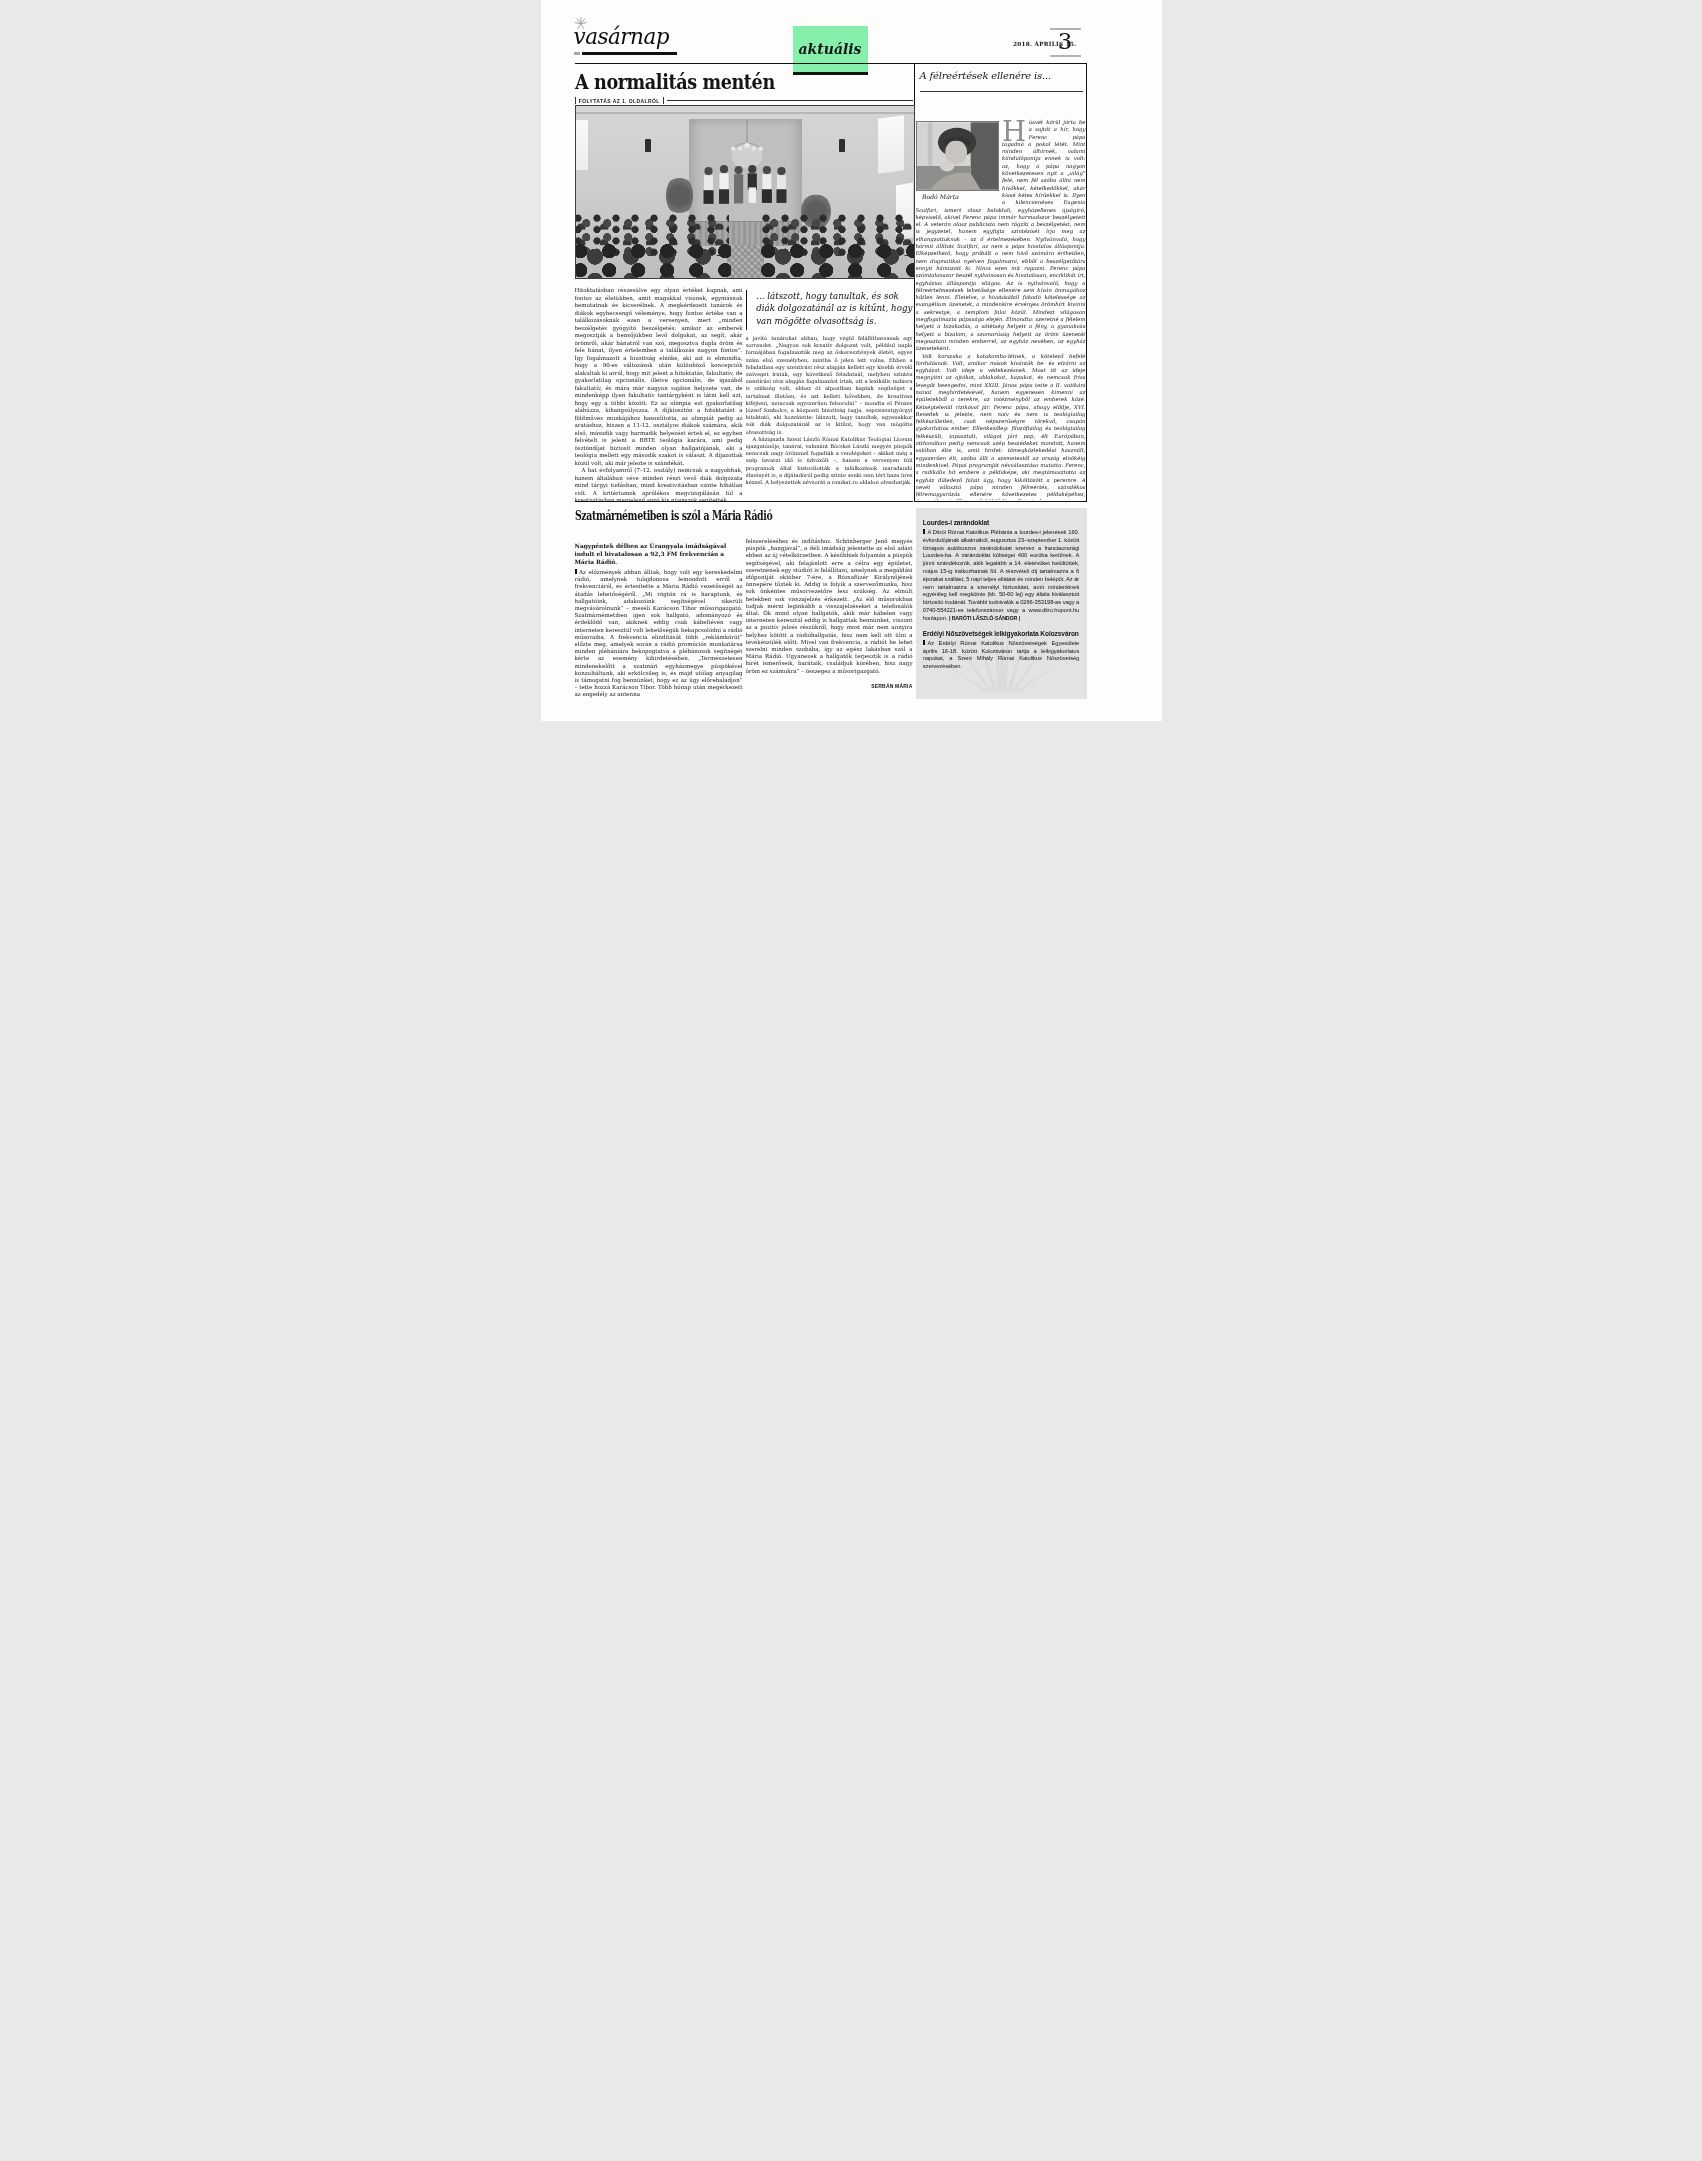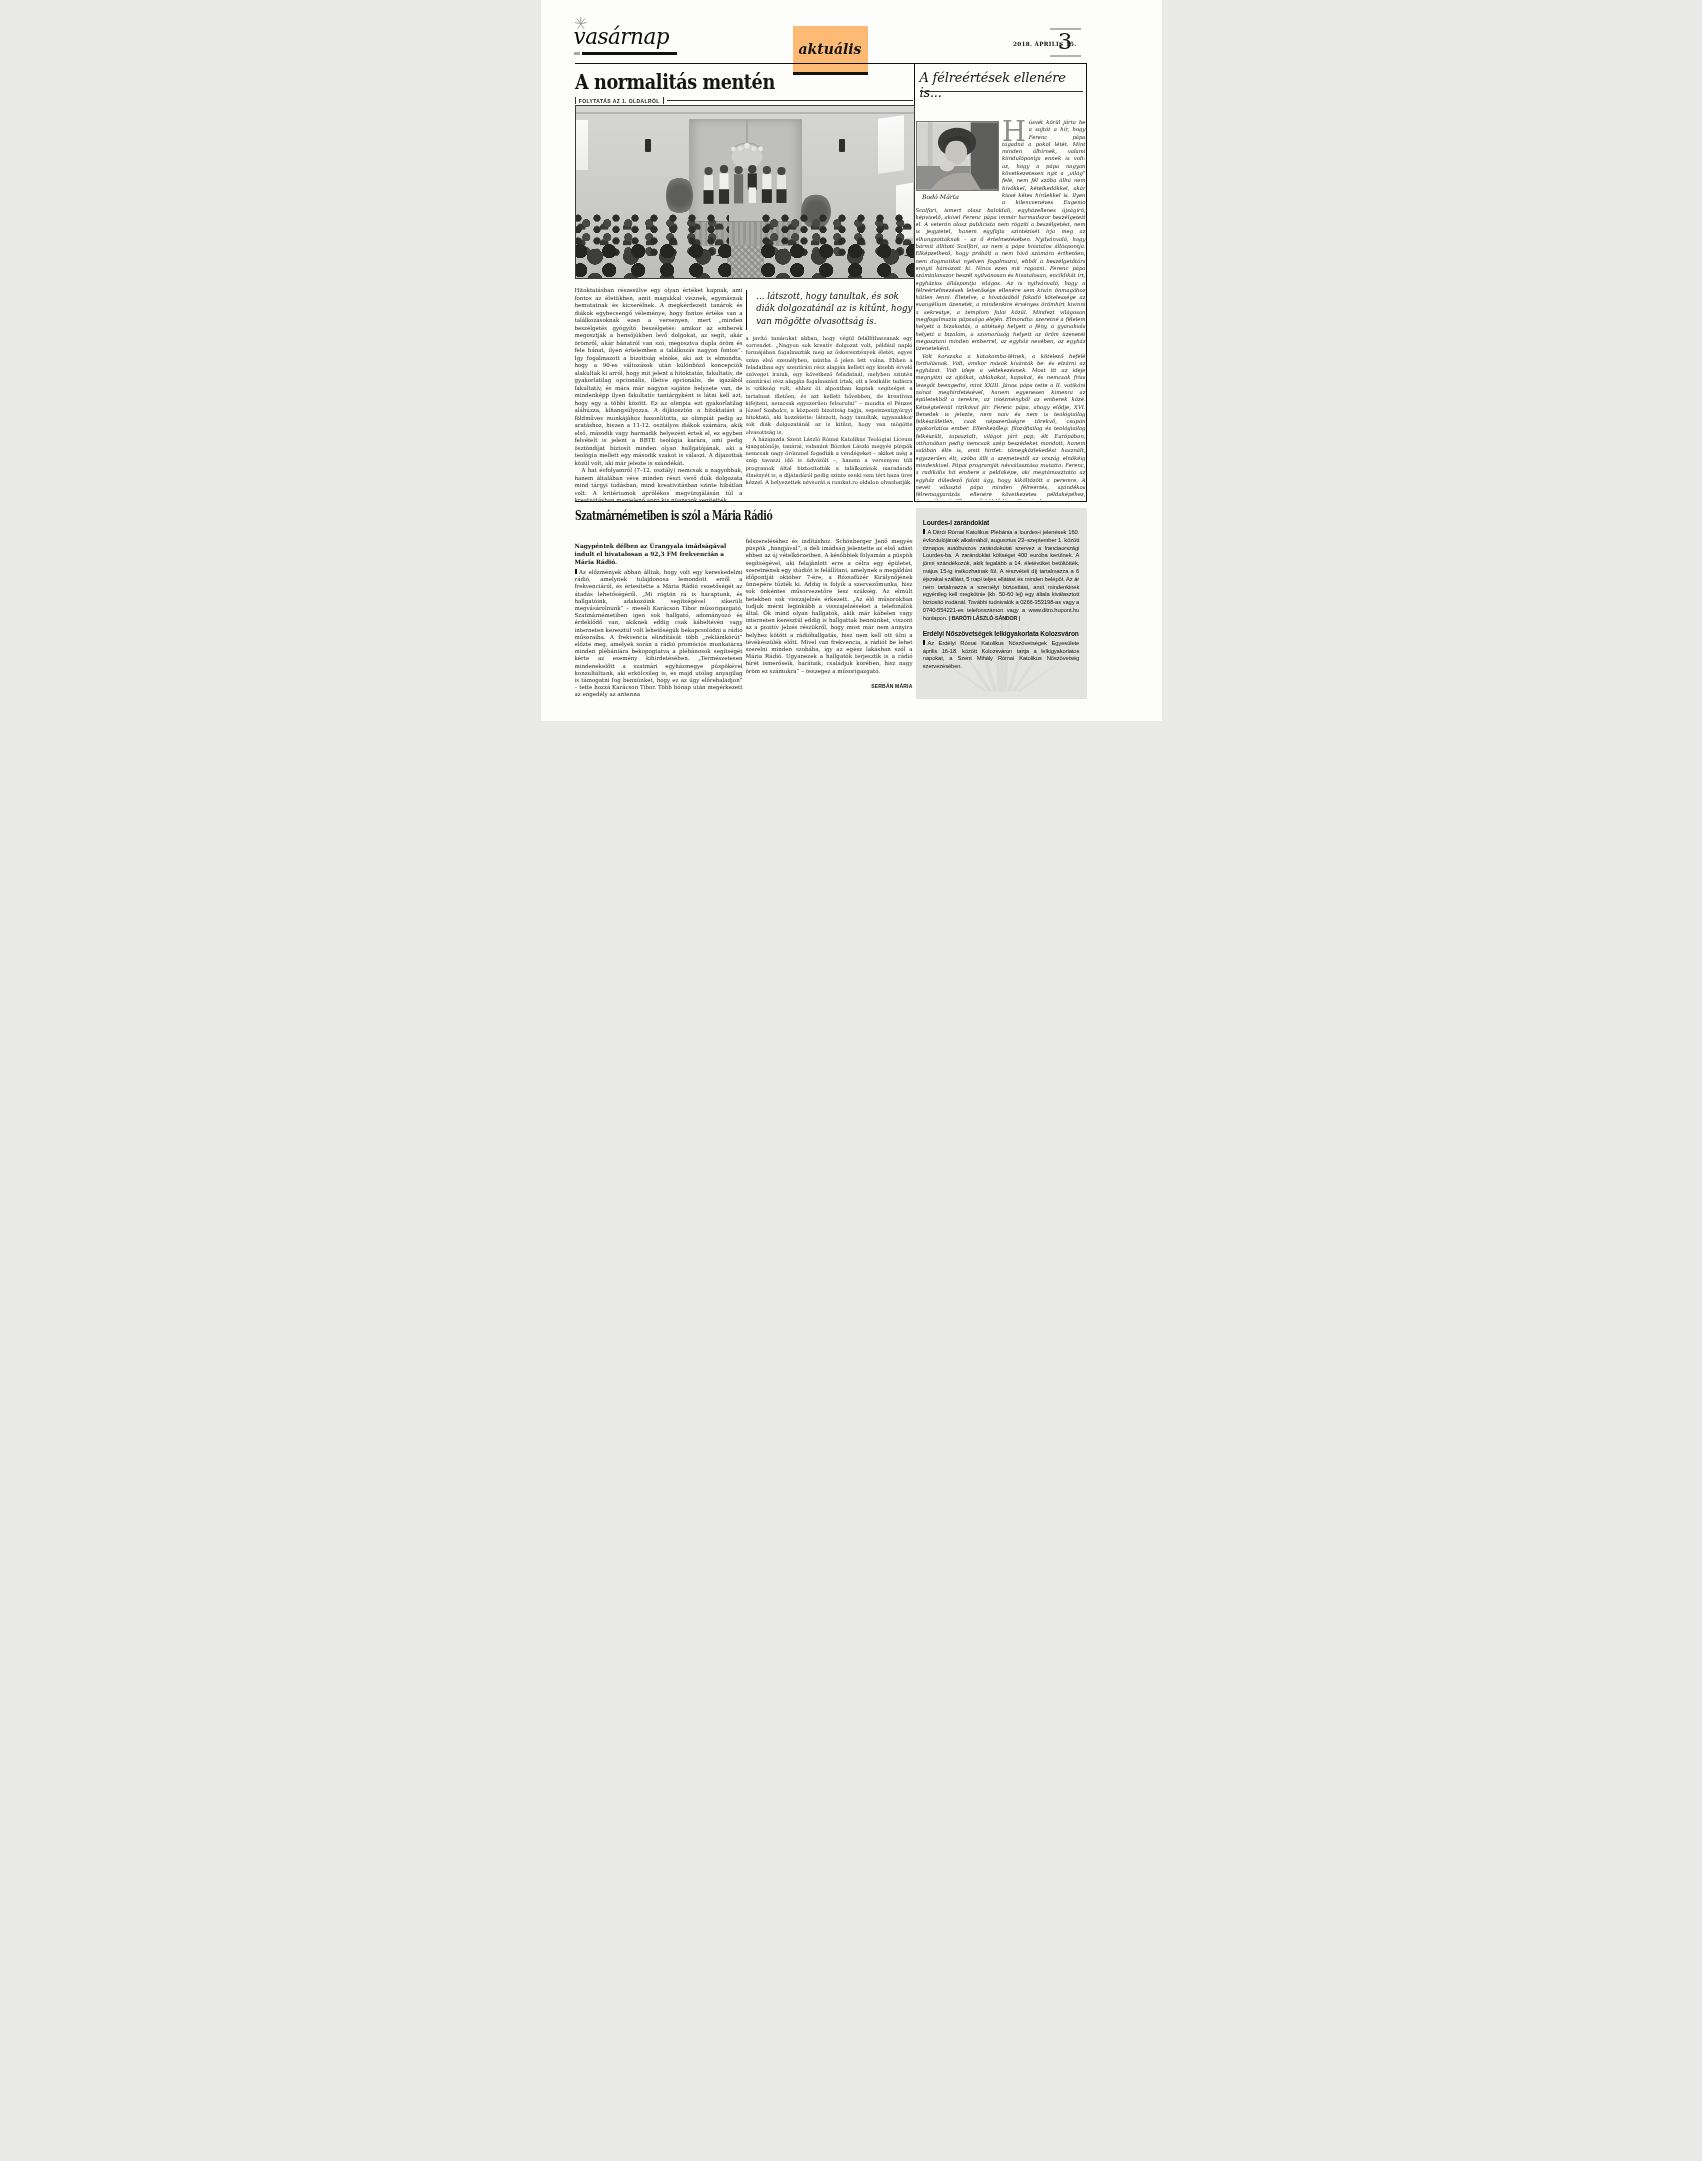--- a/index.html
+++ b/index.html
@@ -3,21 +3,21 @@
 <meta charset="utf-8">
 <style>
   html,body{margin:0;padding:0;background:#e9e9e7;}
   #page{position:relative;width:621px;height:721px;margin:0 auto;background:#fdfdfc;
         font-family:"DejaVu Serif","Liberation Serif",serif;color:#151515;overflow:hidden;}
   .abs{position:absolute;}
   
   #masthead-text{font-style:italic;font-size:21.5px;letter-spacing:-0.5px;color:#0d0d0d;line-height:1;}
   #masthead-underline{background:#111;height:3.2px;}
   #masthead-square{background:#a9a9a9;height:3.2px;width:6.9px;}
-  #section-box{background:#fdba74;text-align:center;}
+  #section-box{background:#86efac;text-align:center;}
   #section-box .bar{position:absolute;left:0;right:0;bottom:0;height:2.7px;background:#141414;}
   #section-label{font-style:italic;font-weight:bold;font-size:14px;line-height:46px;}
   #page-date{font-weight:bold;font-size:5.7px;letter-spacing:0.3px;text-align:right;}
   .numbar{background:#b3b3b3;height:2.3px;}
   #page-number{font-size:23px;line-height:1;text-align:center;font-weight:normal;}
   .hrule{background:#111;}
   .vrule{background:#111;width:0.5px;}
   
   .headline{font-weight:bold;white-space:nowrap;}
   .headline>span{display:inline-block;transform:scaleX(.84);transform-origin:0 60%;letter-spacing:-0.5px;}
@@ -55,21 +55,21 @@
         radial-gradient(circle at 5px 4.1px,#2c2c2c 3.4px,transparent 3.9px),
         radial-gradient(circle at 13.3px 9.2px,#474745 3.9px,transparent 4.3px),
         radial-gradient(circle at 8.2px 13.7px,#383836 4.1px,transparent 4.6px);
       background-size:19px 11.4px,21px 14px,23px 15.6px;}
   .crowd-front{position:absolute;
       background-image:
         radial-gradient(circle at 9.2px 8.2px,#242422 6.9px,transparent 7.3px),
         radial-gradient(circle at 24px 13.7px,#3d3d3b 7.8px,transparent 8.2px);
       background-size:29px 19px,36px 24px;}
   
-  #opinion-title{font-style:italic;font-size:13px;letter-spacing:-0.2px;}
+  #opinion-title{font-style:italic;font-size:10px;letter-spacing:-0.2px;}
   #opinion-body{font-style:italic;font-size:5.3px;line-height:7.3px;text-align:justify;overflow:hidden;}
   #opinion-body p{margin:0;}
   #opinion-body p+p{text-indent:6.4px;}
   #opinion-photobox{float:left;width:82px;margin:1.8px 4.6px 0.9px 0;}
   #opinion-photo{width:81px;height:68px;border:0.5px solid #777;display:block;}
   #opinion-caption{font-style:italic;font-size:6.2px;padding:1.8px 0 0.9px 6.4px;}
   #dropcap{float:left;font-size:27.5px;line-height:20px;color:#8f8f8f;font-style:normal;
            padding:1.8px 2.7px 0 0;}
   
   #radio-lead{font-weight:bold;font-size:5.9px;line-height:8px;text-align:left;}

